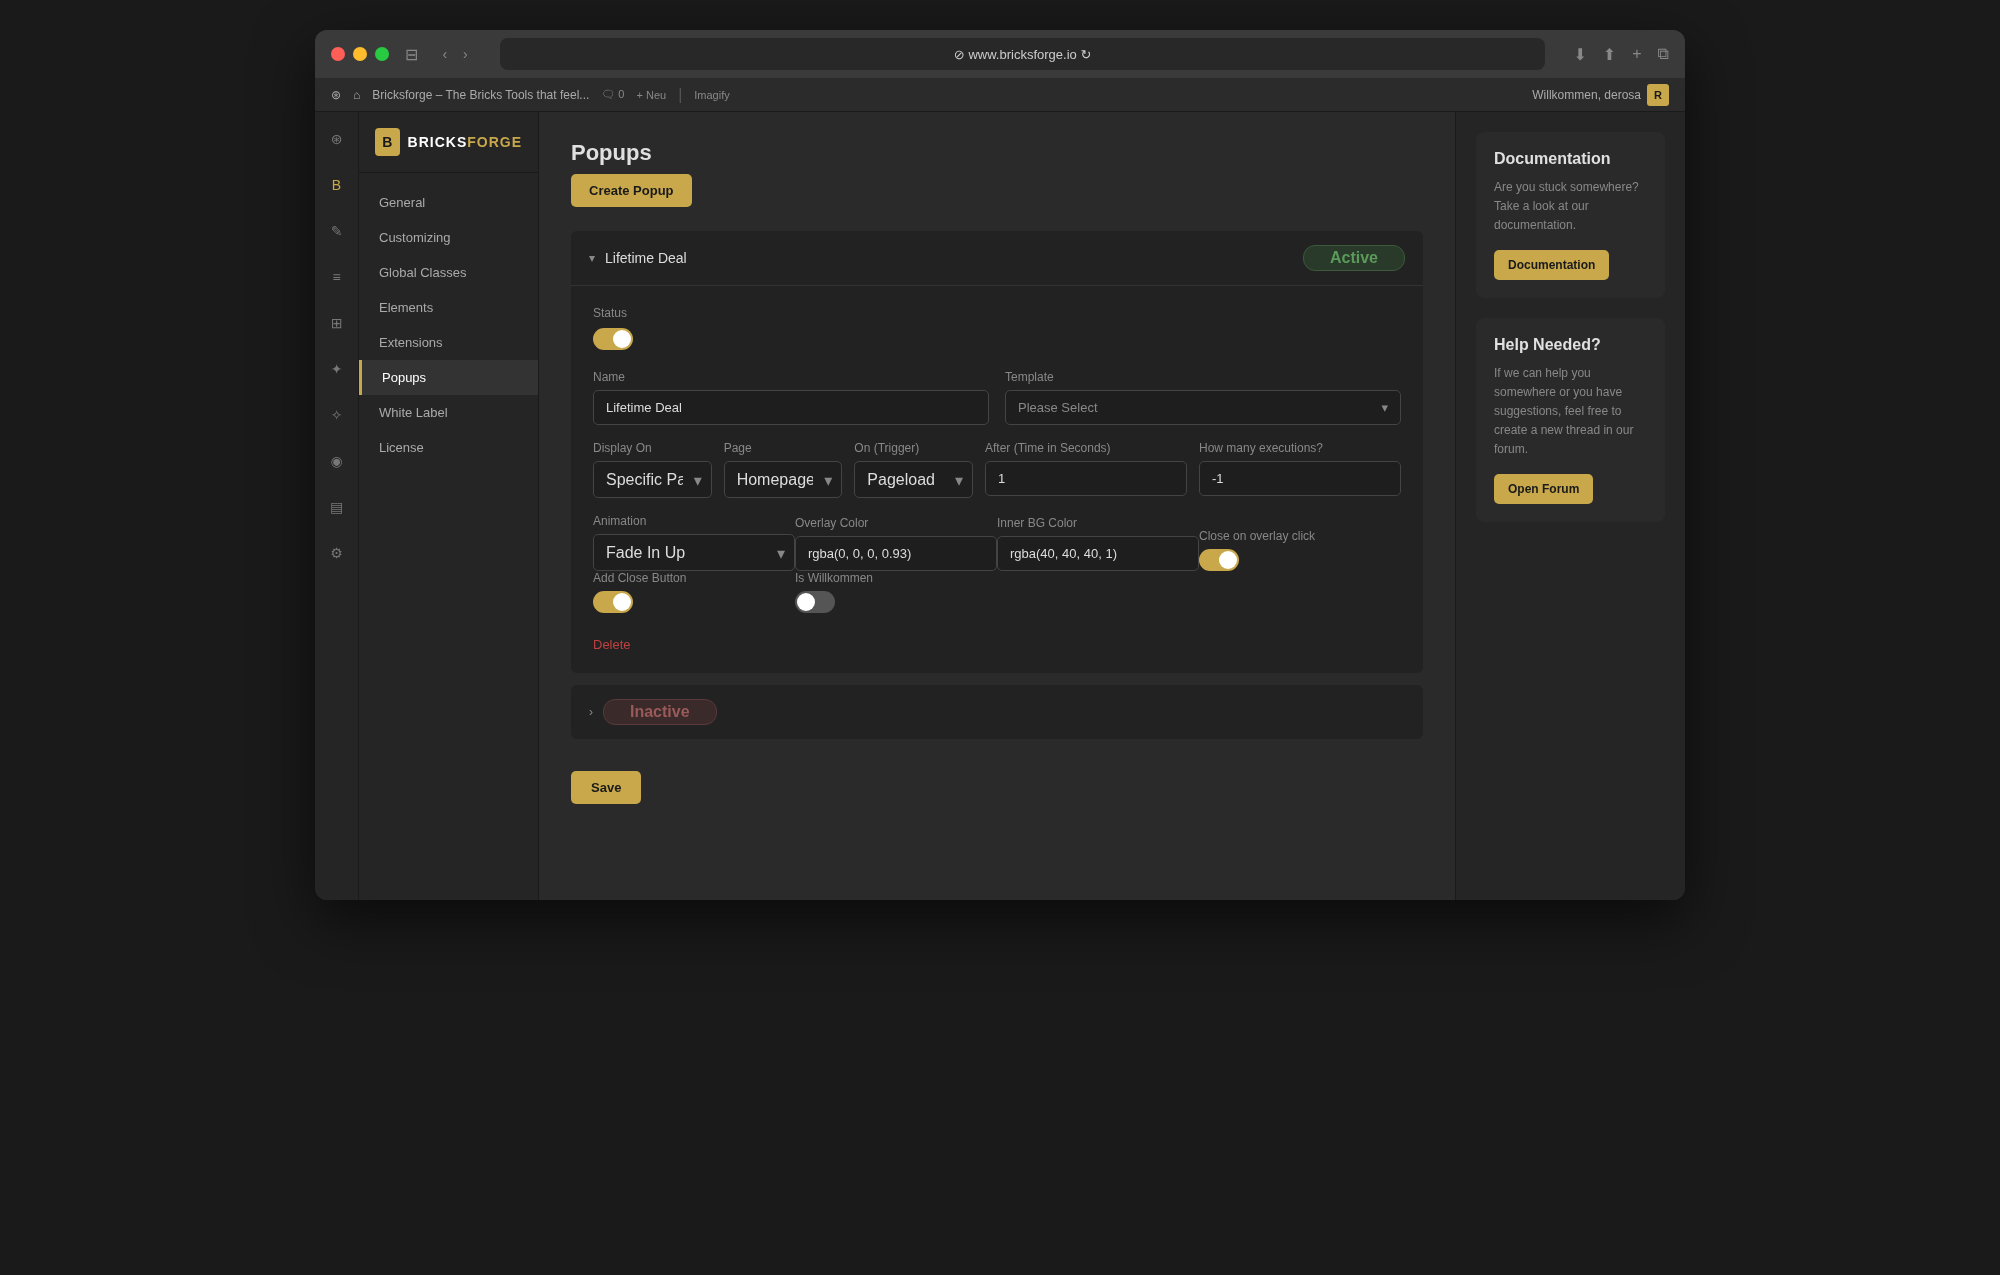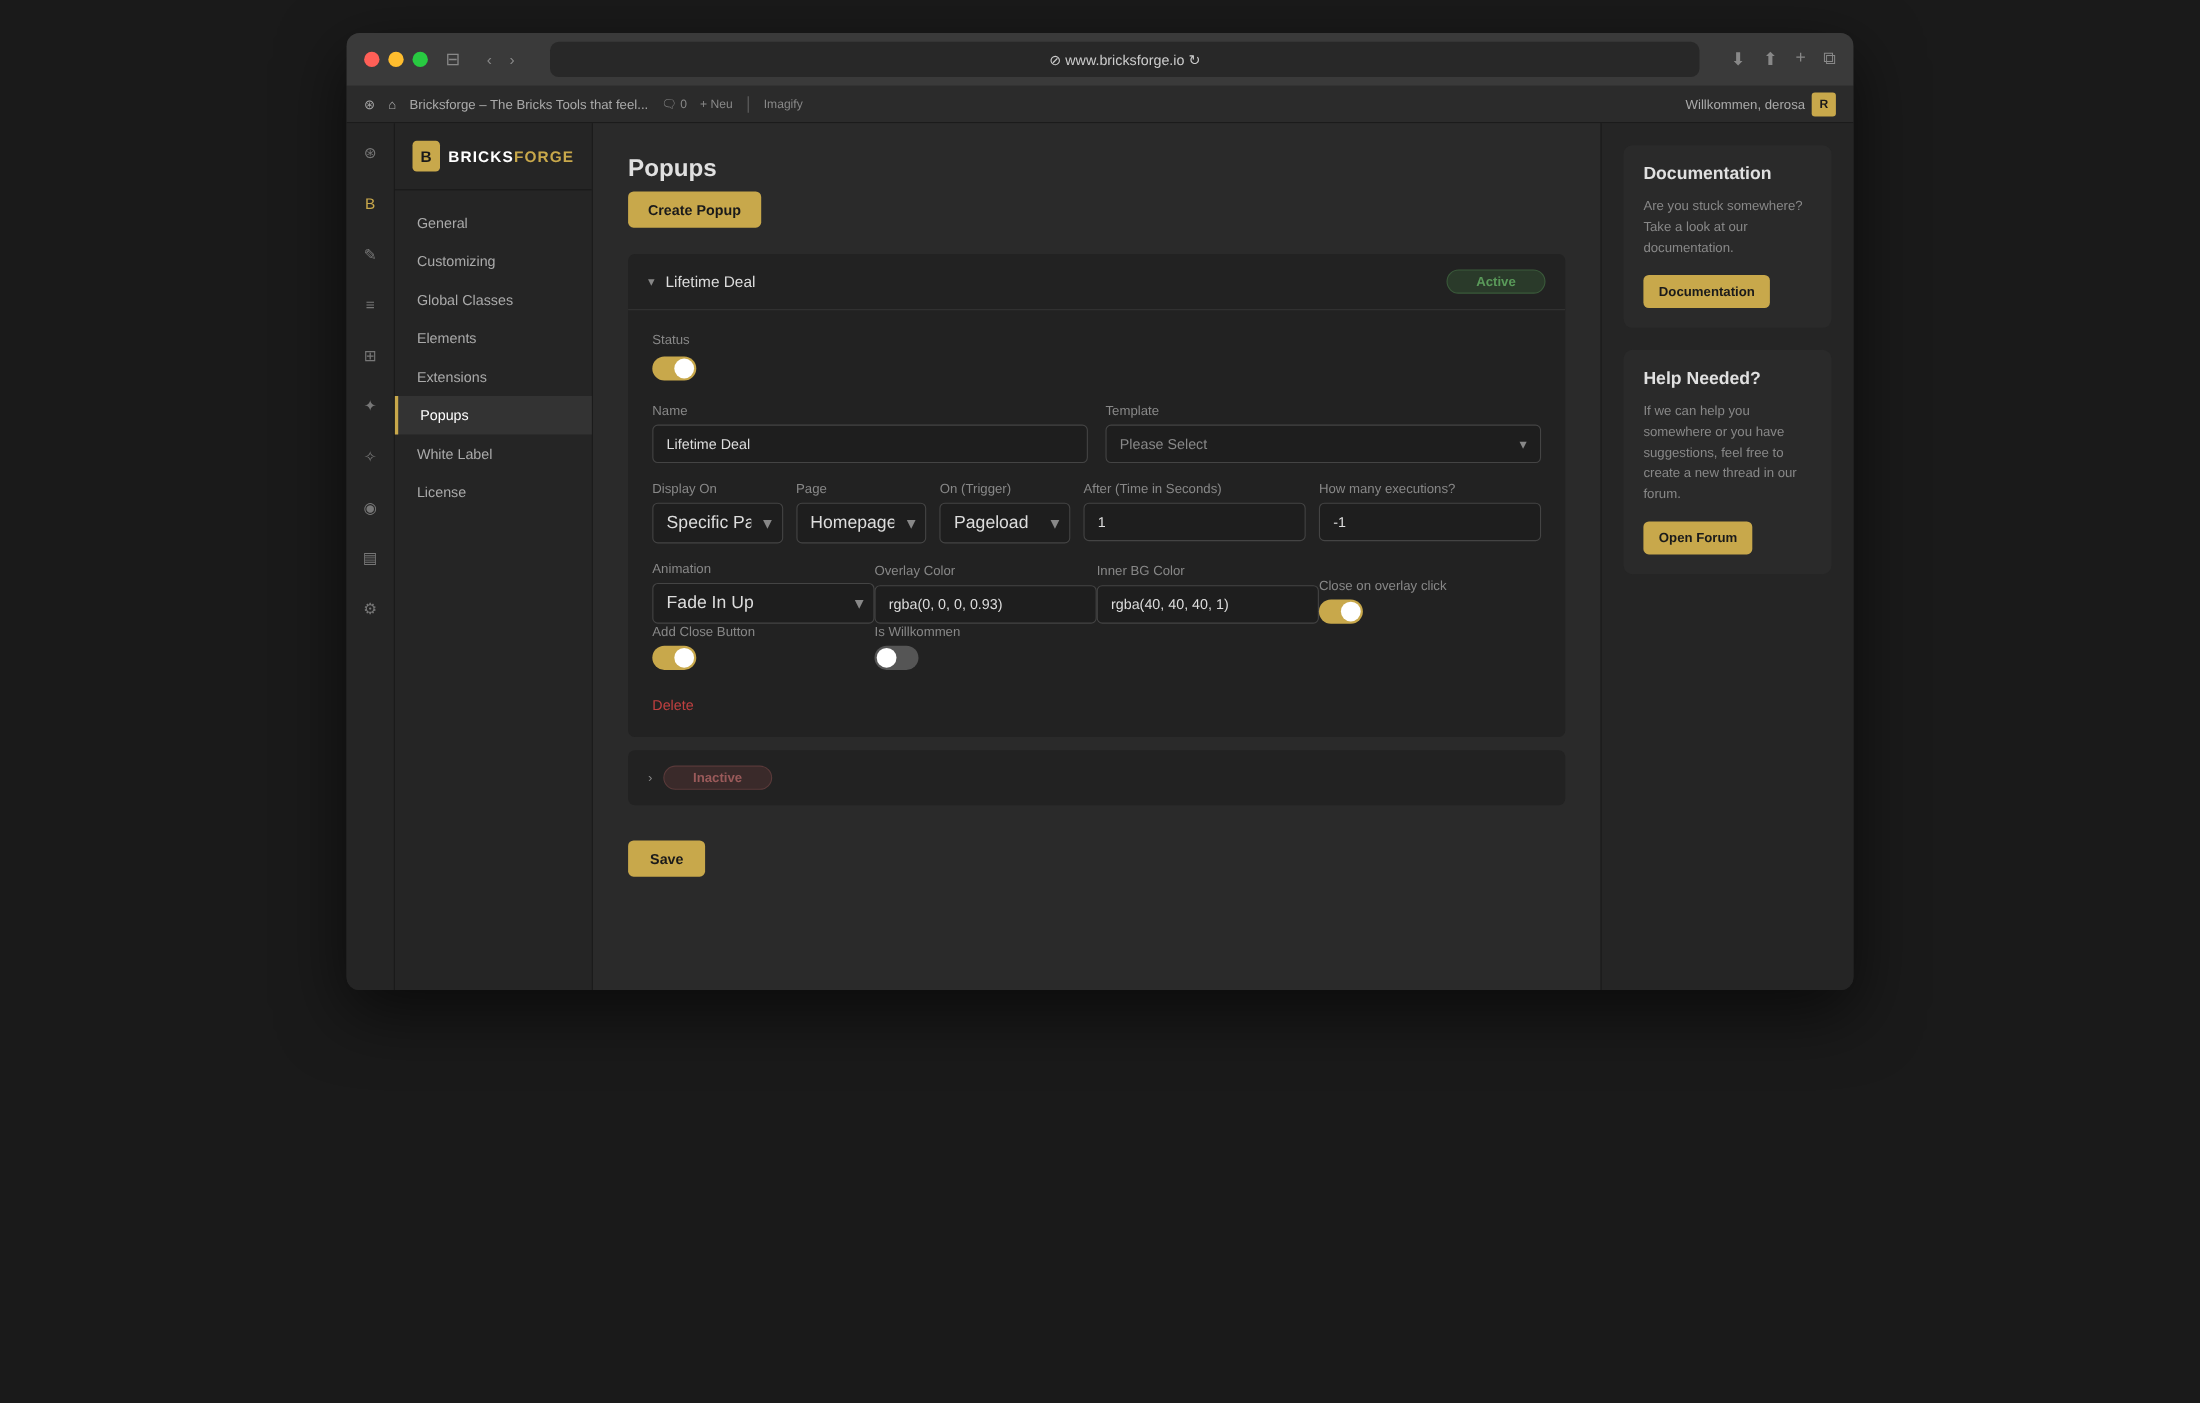--- a/index.html
+++ b/index.html
@@ -280,21 +280,21 @@
 
     .popup-name {
       font-size: 14px;
       color: #ddd;
       flex: 1;
     }
 
     .status-badge {
       padding: 3px 26px;
       border-radius: 12px;
-      font-size: 12px;
+      font-size: 16px;
       font-weight: 600;
     }
 
     .badge-active {
       background: #2a3a2a;
       color: #5a9a5a;
       border: 1px solid #3a5a3a;
     }
 
     .badge-inactive {

